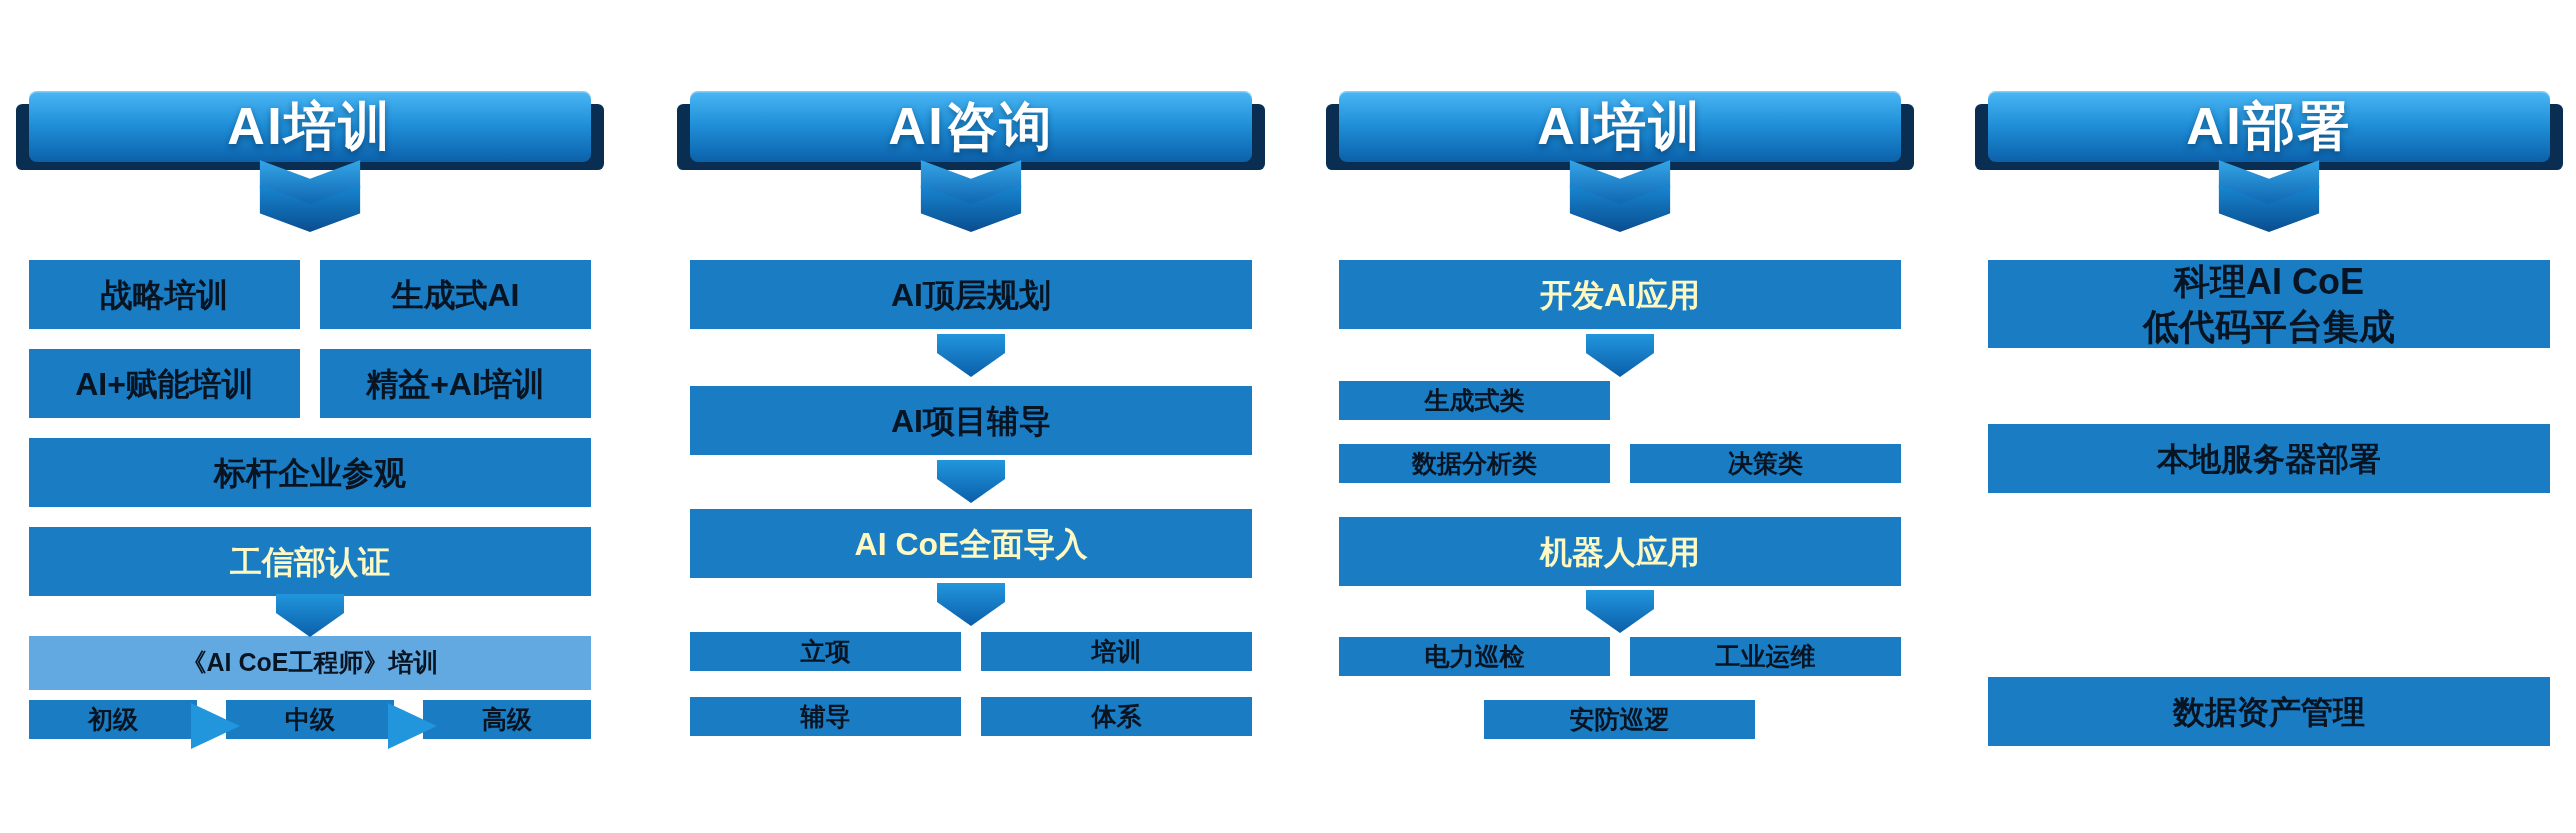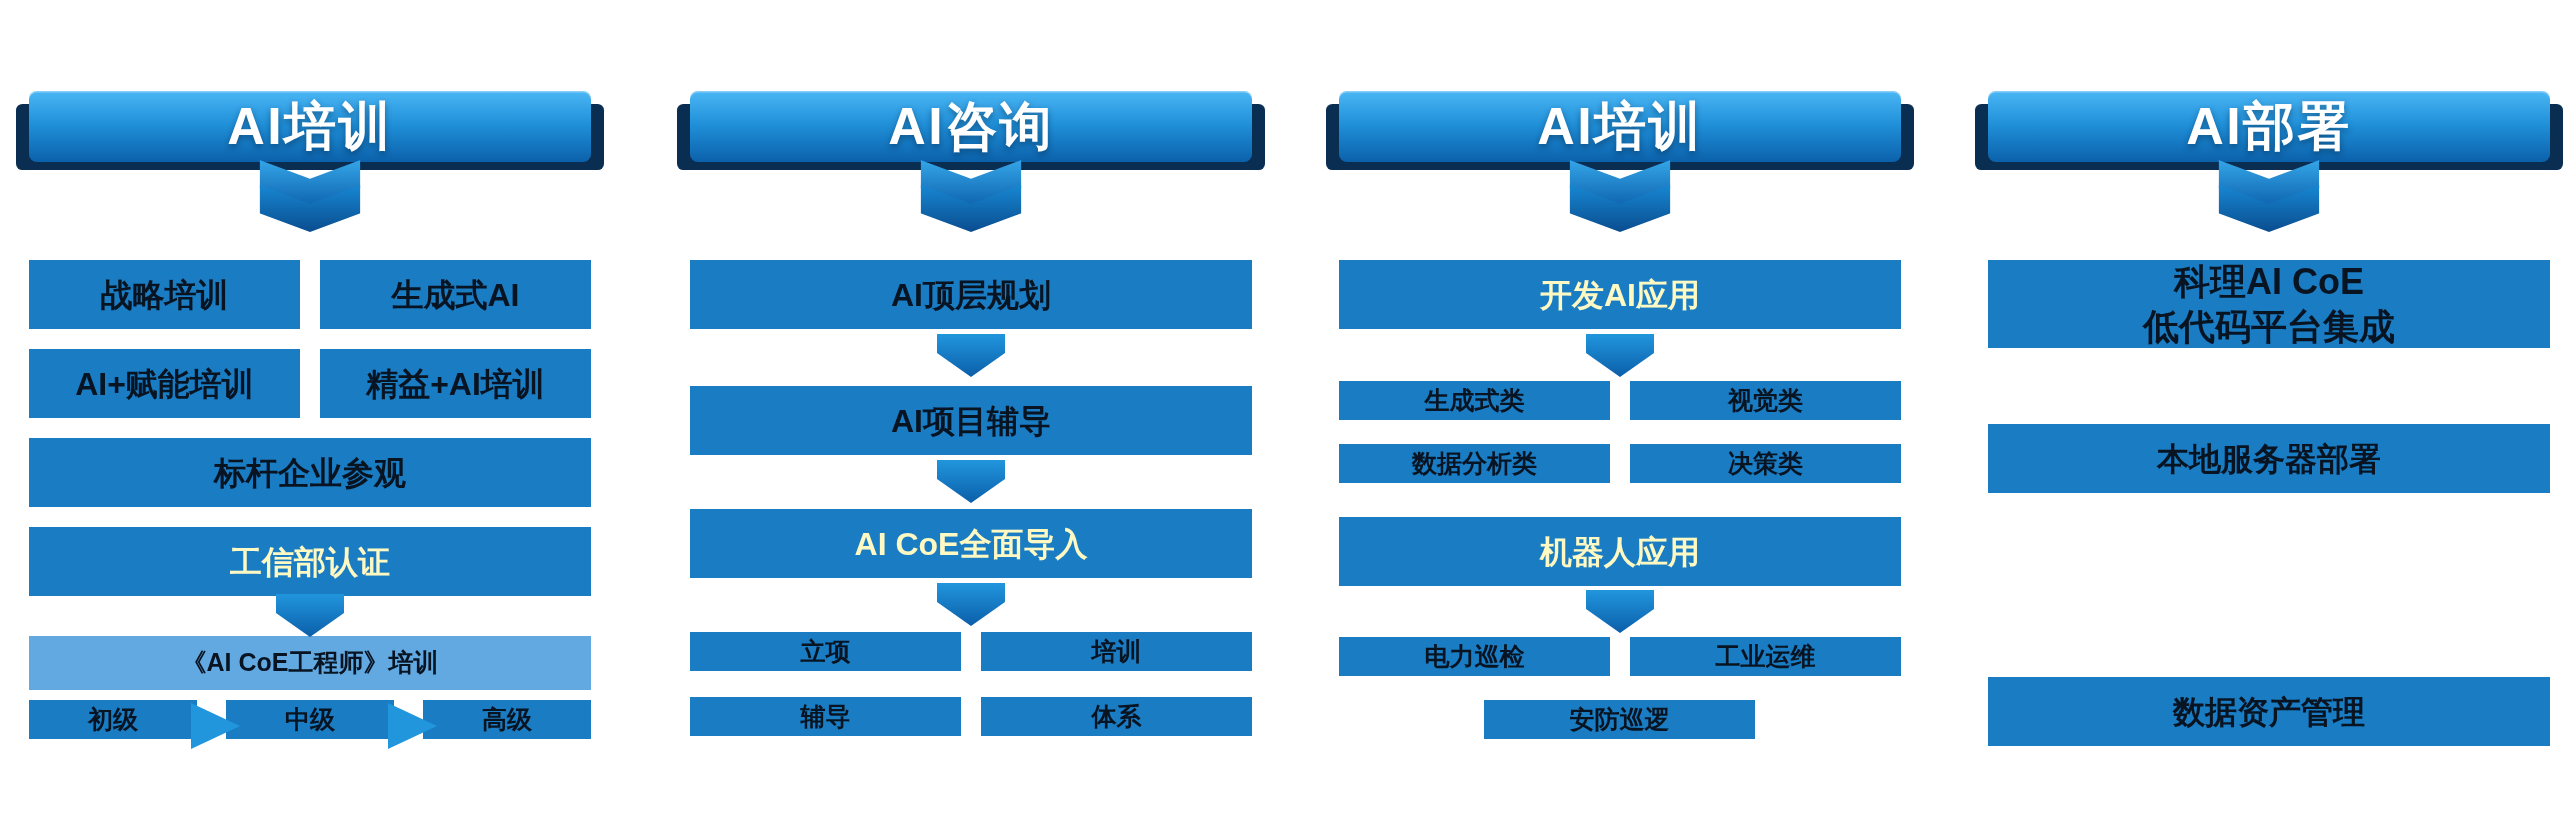--- a/index.html
+++ b/index.html
@@ -112,21 +112,20 @@
     </div>
     <div class="chev">
       <i class="c1"></i>
       <i class="c2"></i>
     </div>
 
     <div class="box b88 wtext" style="top:260px;left:0;width:562px">开发AI应用</div>
     <div class="sarrow" style="top:334px"></div>
 
     <div class="box b67" style="top:381px;left:0;width:271px">生成式类</div>
-    <div class="box b67" style="top:381px;left:291px;width:271px">视觉类</div>
     <div class="box b67" style="top:444px;left:0;width:271px">数据分析类</div>
     <div class="box b67" style="top:444px;left:291px;width:271px">决策类</div>
 
     <div class="box b88 wtext" style="top:517px;left:0;width:562px">机器人应用</div>
     <div class="sarrow" style="top:590px"></div>
 
     <div class="box b67" style="top:637px;left:0;width:271px">电力巡检</div>
     <div class="box b67" style="top:637px;left:291px;width:271px">工业运维</div>
     <div class="box b67" style="top:700px;left:145px;width:271px">安防巡逻</div>
   </section>

